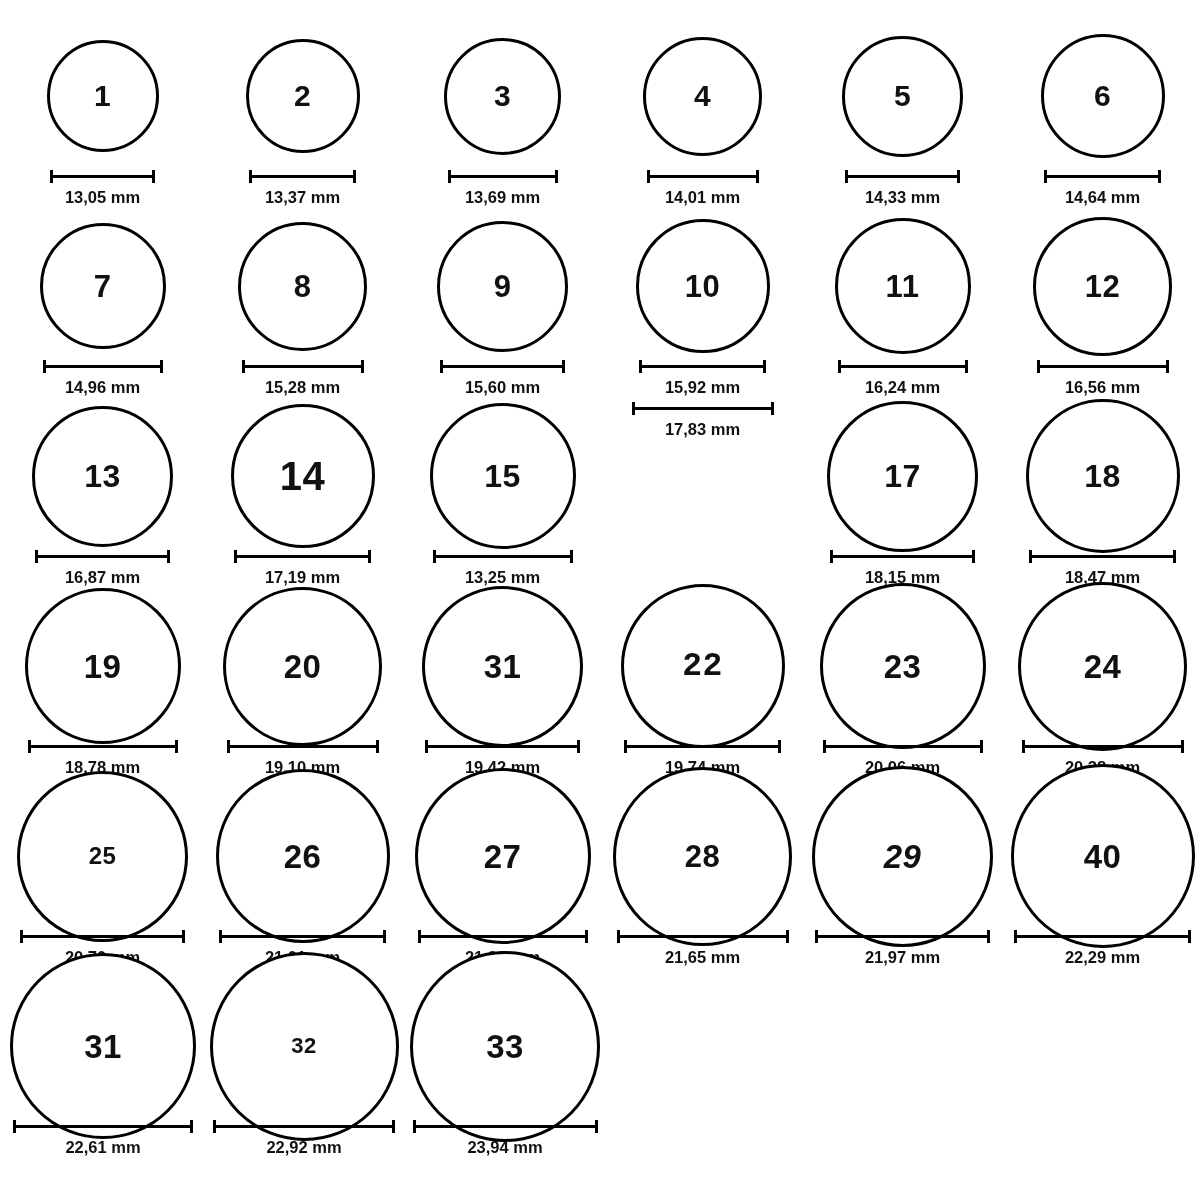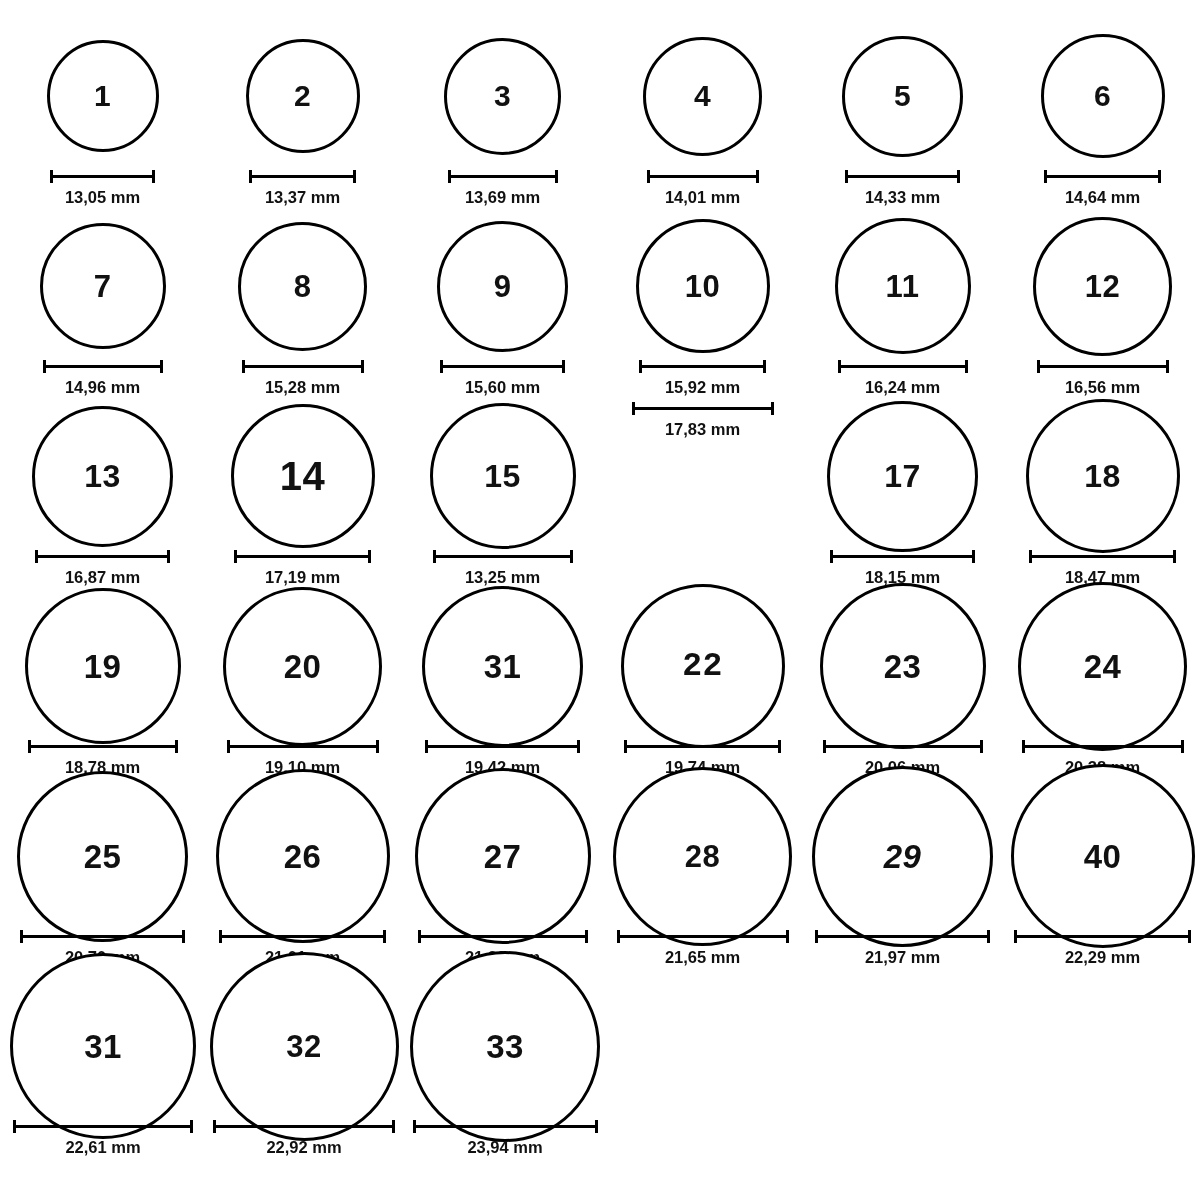--- a/index.html
+++ b/index.html
@@ -459,21 +459,21 @@
             <div class="cap right"></div>
           </div>
           <div class="mm">20,38 mm</div>
         </div>
       </div>
     </div>
     <div class="row">
       <div class="cell">
         <div class="ring-wrap">
           <div class="ring" style="width: 171px; height: 171px;">
-            <span class="ring-label" style="font-size: 33px;">25</span>
+            <span class="ring-label" style="font-size: 24px;">25</span>
           </div>
         </div>
         <div class="measure">
           <div class="bar" style="width: 165px;">
             <div class="line"></div>
             <div class="cap left"></div>
             <div class="cap right"></div>
           </div>
           <div class="mm">20,70 mm</div>
         </div>
@@ -566,21 +566,21 @@
             <div class="line"></div>
             <div class="cap left"></div>
             <div class="cap right"></div>
           </div>
           <div class="mm">22,61 mm</div>
         </div>
       </div>
       <div class="cell">
         <div class="ring-wrap">
           <div class="ring" style="width: 189px; height: 189px;">
-            <span class="ring-label" style="font-size: 31px;">32</span>
+            <span class="ring-label" style="font-size: 22px;">32</span>
           </div>
         </div>
         <div class="measure">
           <div class="bar" style="width: 182px;">
             <div class="line"></div>
             <div class="cap left"></div>
             <div class="cap right"></div>
           </div>
           <div class="mm">22,92 mm</div>
         </div>

